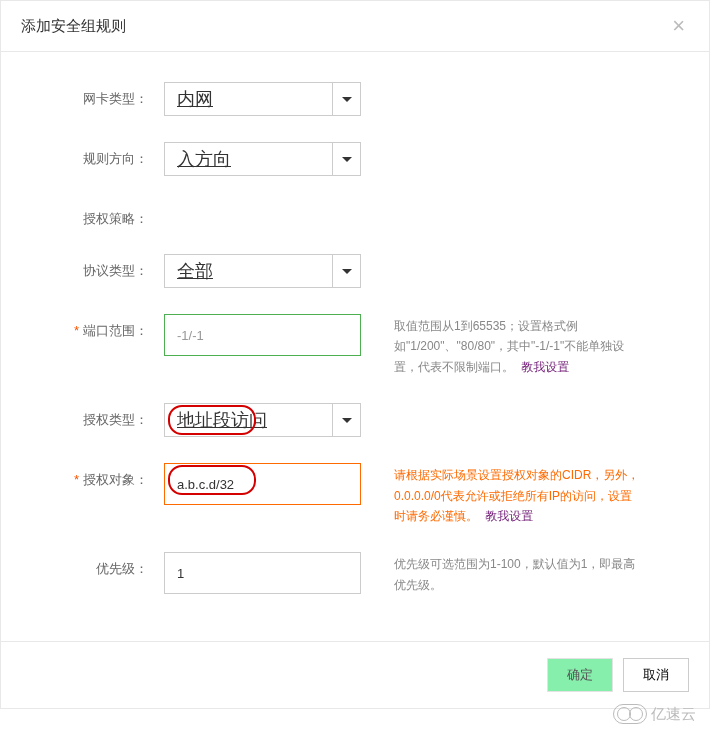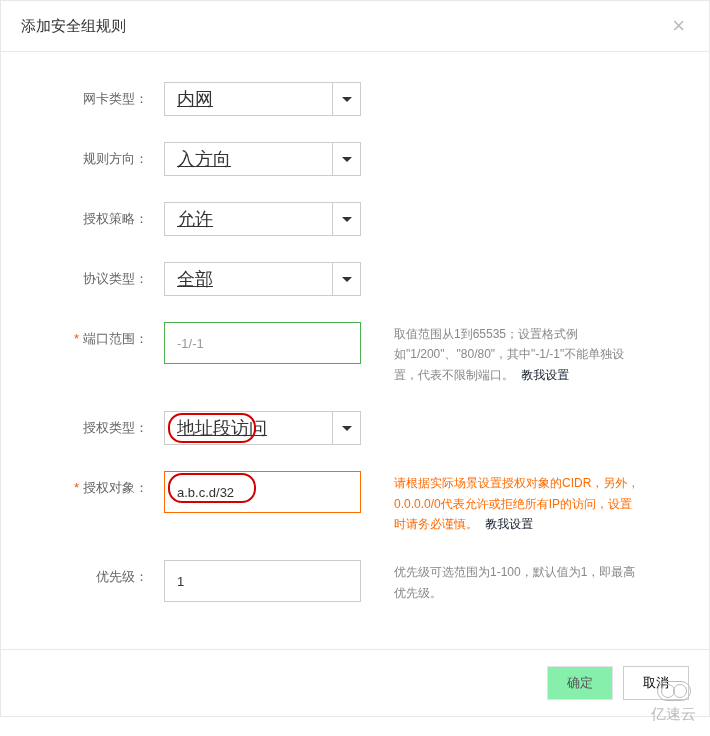--- a/index.html
+++ b/index.html
@@ -106,21 +106,21 @@
   .help-text {
     width: 280px;
     padding-left: 30px;
     font-size: 12px;
     color: #888;
     line-height: 1.7;
     padding-top: 2px;
   }
   .help-text.orange { color: #ff6a00; }
   .help-link {
-    color: #0f172a;
+    color: #701a75;
     cursor: pointer;
     margin-left: 4px;
   }
   .red-circle {
     position: absolute;
     border: 2px solid #d40000;
     border-radius: 14px;
     pointer-events: none;
     z-index: 5;
   }
@@ -159,21 +159,20 @@
   .watermark {
     position: absolute;
     bottom: 12px;
     right: 14px;
     display: flex;
     align-items: center;
     gap: 4px;
     color: #bbb;
     font-size: 15px;
     z-index: 20;
-    flex-direction: column;
   }
   .watermark-icon {
     width: 34px;
     height: 20px;
     border: 1.5px solid #bbb;
     border-radius: 12px;
     position: relative;
   }
   .watermark-icon::before, .watermark-icon::after {
     content: '';
@@ -220,28 +219,20 @@
           <span class="select-value">入方向</span>
           <span class="select-arrow">
               <span class="chevron"></span>
             </span>
         </div>
       </div>
     </div>
 
     <div class="form-row">
       <div class="form-label">授权策略：</div>
-      <div class="form-control-wrap">
-        <div class="select-box">
-          <span class="select-value">允许</span>
-          <span class="select-arrow">
-              <span class="chevron"></span>
-            </span>
-        </div>
-      </div>
     </div>
 
     <div class="form-row">
       <div class="form-label">协议类型：</div>
       <div class="form-control-wrap">
         <div class="select-box">
           <span class="select-value">全部</span>
           <span class="select-arrow">
               <span class="chevron"></span>
             </span>

